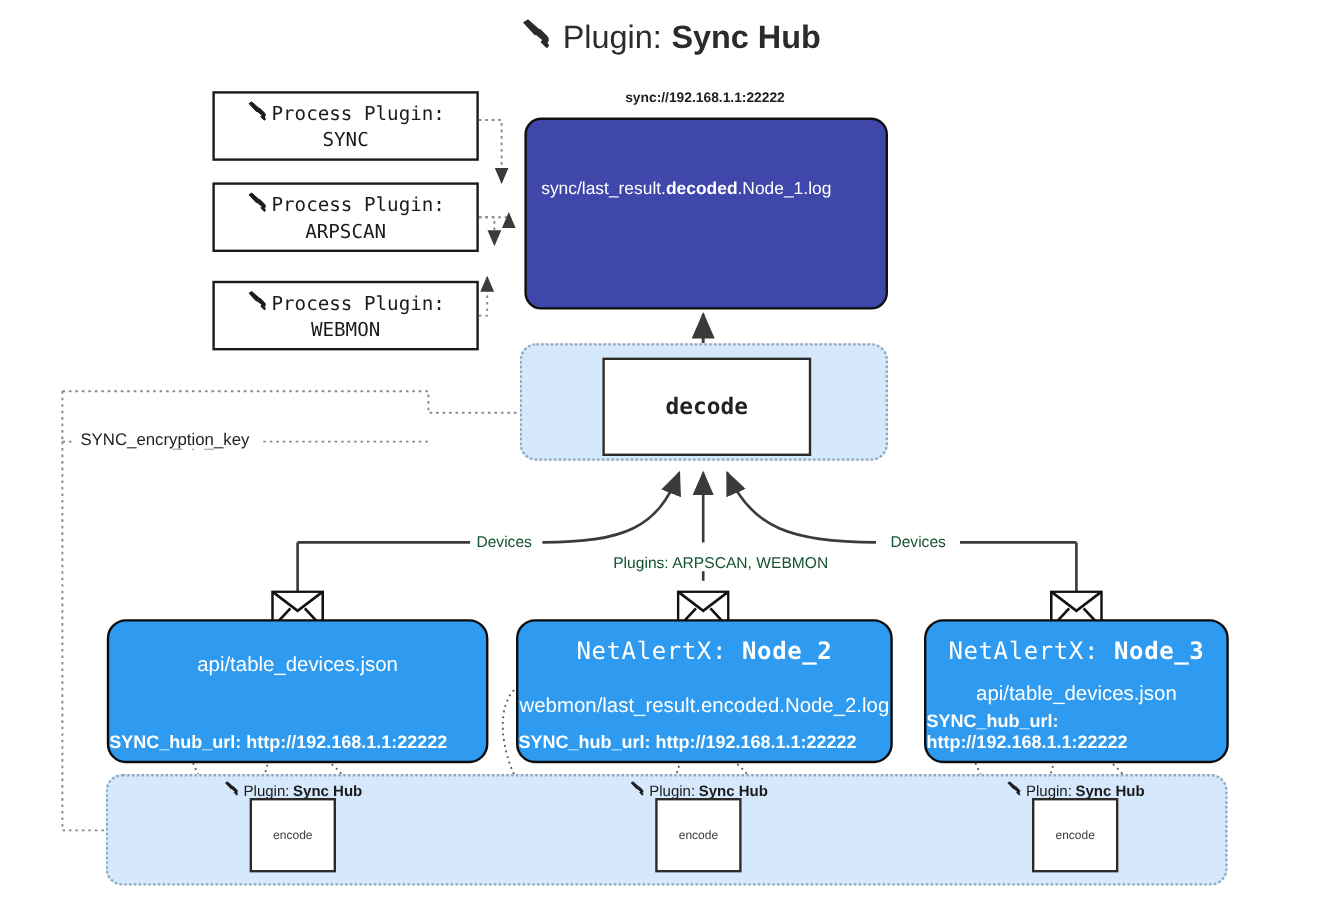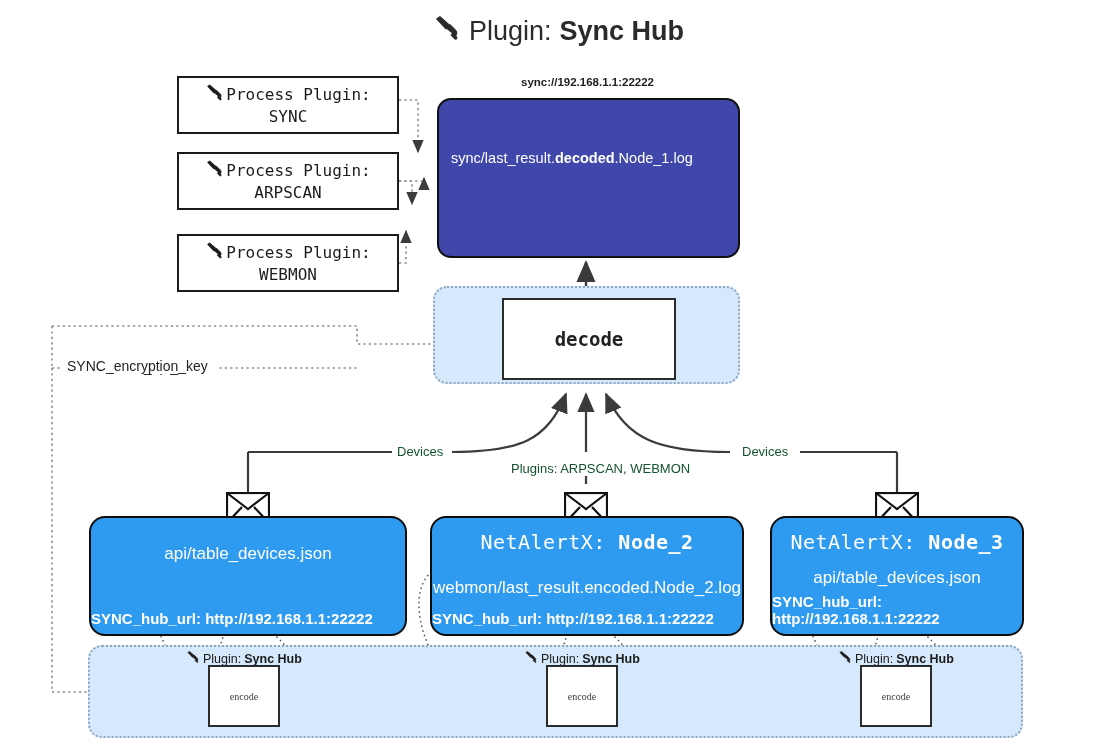--- a/index.html
+++ b/index.html
@@ -55,21 +55,21 @@
   .nodebox .n-line{font-size:17px;margin-top:14px;white-space:nowrap;}
   .nodebox .n-line.tight{margin-top:24px;}
   .nodebox .n-url{position:absolute;left:0;bottom:7px;width:100%;text-align:left;
                   font-size:15px;font-weight:700;color:#ffffff;}
 
   
   #botwrap{left:88px;top:645px;width:935px;height:93px;background:#d6e8fb;
            border:2px dotted #8fa6bb;border-radius:14px;}
   .encbox{position:absolute;width:68px;height:58px;background:#ffffff;border:2px solid #2b2b2b;
           display:flex;align-items:center;justify-content:center;
-          font-family:Liberation Serif, serif;font-size:10px;color:#3a3a3a;}
+          font-family:Liberation Sans, sans-serif;font-size:10px;color:#3a3a3a;}
   .plugcap{position:absolute;font-size:12.5px;color:#1b1b1b;white-space:nowrap;
            display:flex;align-items:center;gap:3px;}
   .plugcap b{font-weight:700;}
 </style>
 </head>
 <body>
 
 <div id="canvas">
 
   <svg class="layer">

